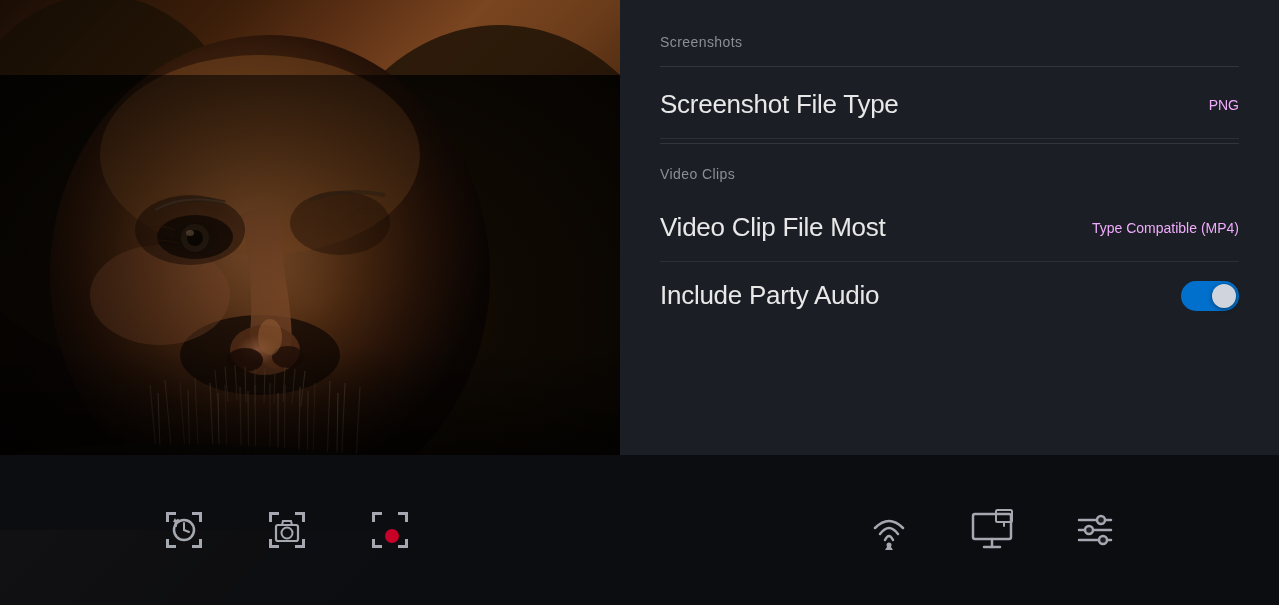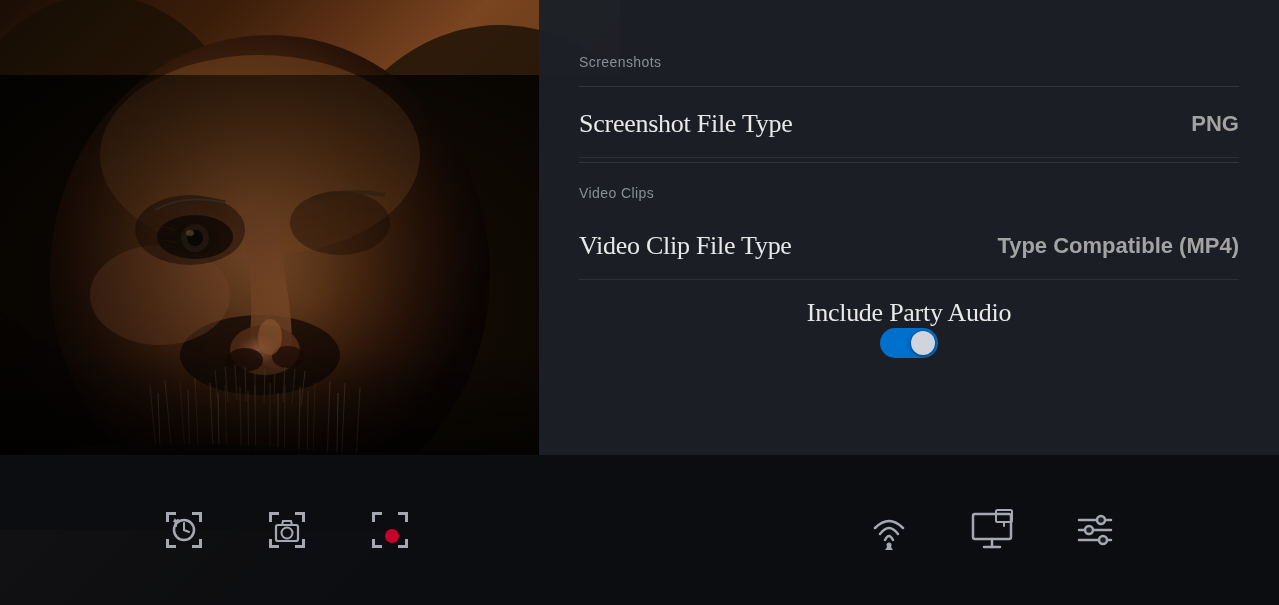--- a/index.html
+++ b/index.html
@@ -46,59 +46,57 @@
     .face-svg {
       width: 100%;
       height: 100%;
     }
 
     
     .right-panel {
       position: absolute;
       right: 0;
       top: 0;
-      width: 740px;
+      width: 659px;
       height: 455px;
       background: rgba(28, 32, 38, 0.97);
-      padding: 36px 40px;
+      padding: 16px 40px;
     }
 
     .section-label {
       font-size: 14px;
       color: #8a8e96;
       font-weight: 400;
       letter-spacing: 0.03em;
       padding: 18px 0 12px 0;
     }
 
     .settings-row {
       display: flex;
       align-items: center;
       justify-content: space-between;
       padding: 18px 0;
       border-bottom: 1px solid rgba(255,255,255,0.08);
     }
 
     .settings-row:last-child {
       border-bottom: none;
-      flex-direction: column;
     }
 
     .row-label {
       font-size: 26px;
       color: #e8e8e8;
       font-weight: 400;
       letter-spacing: -0.01em;
-      font-family: Liberation Serif, serif;
     }
 
     .row-value {
-      font-size: 22px;
-      color: #a3a3a3;
-      font-weight: 700;
+      font-size: 14px;
+      color: #f0abfc;
+      font-weight: 400;
       white-space: nowrap;
     }
 
     
     .toggle {
       position: relative;
       width: 58px;
       height: 30px;
       cursor: pointer;
     }
@@ -340,21 +338,21 @@
   <div class="settings-row">
     <span class="row-label">Screenshot File Type</span>
     <span class="row-value">PNG</span>
   </div>
 
   <div class="divider"></div>
 
   <div class="section-label">Video Clips</div>
 
   <div class="settings-row">
-    <span class="row-label">Video Clip File Type</span>
+    <span class="row-label">Video Clip File Most</span>
     <span class="row-value">Type Compatible (MP4)</span>
   </div>
 
 
   <div class="settings-row">
     <span class="row-label">Include Party Audio</span>
     <div class="toggle">
       <div class="toggle-track on">
         <div class="toggle-thumb"></div>
       </div>

